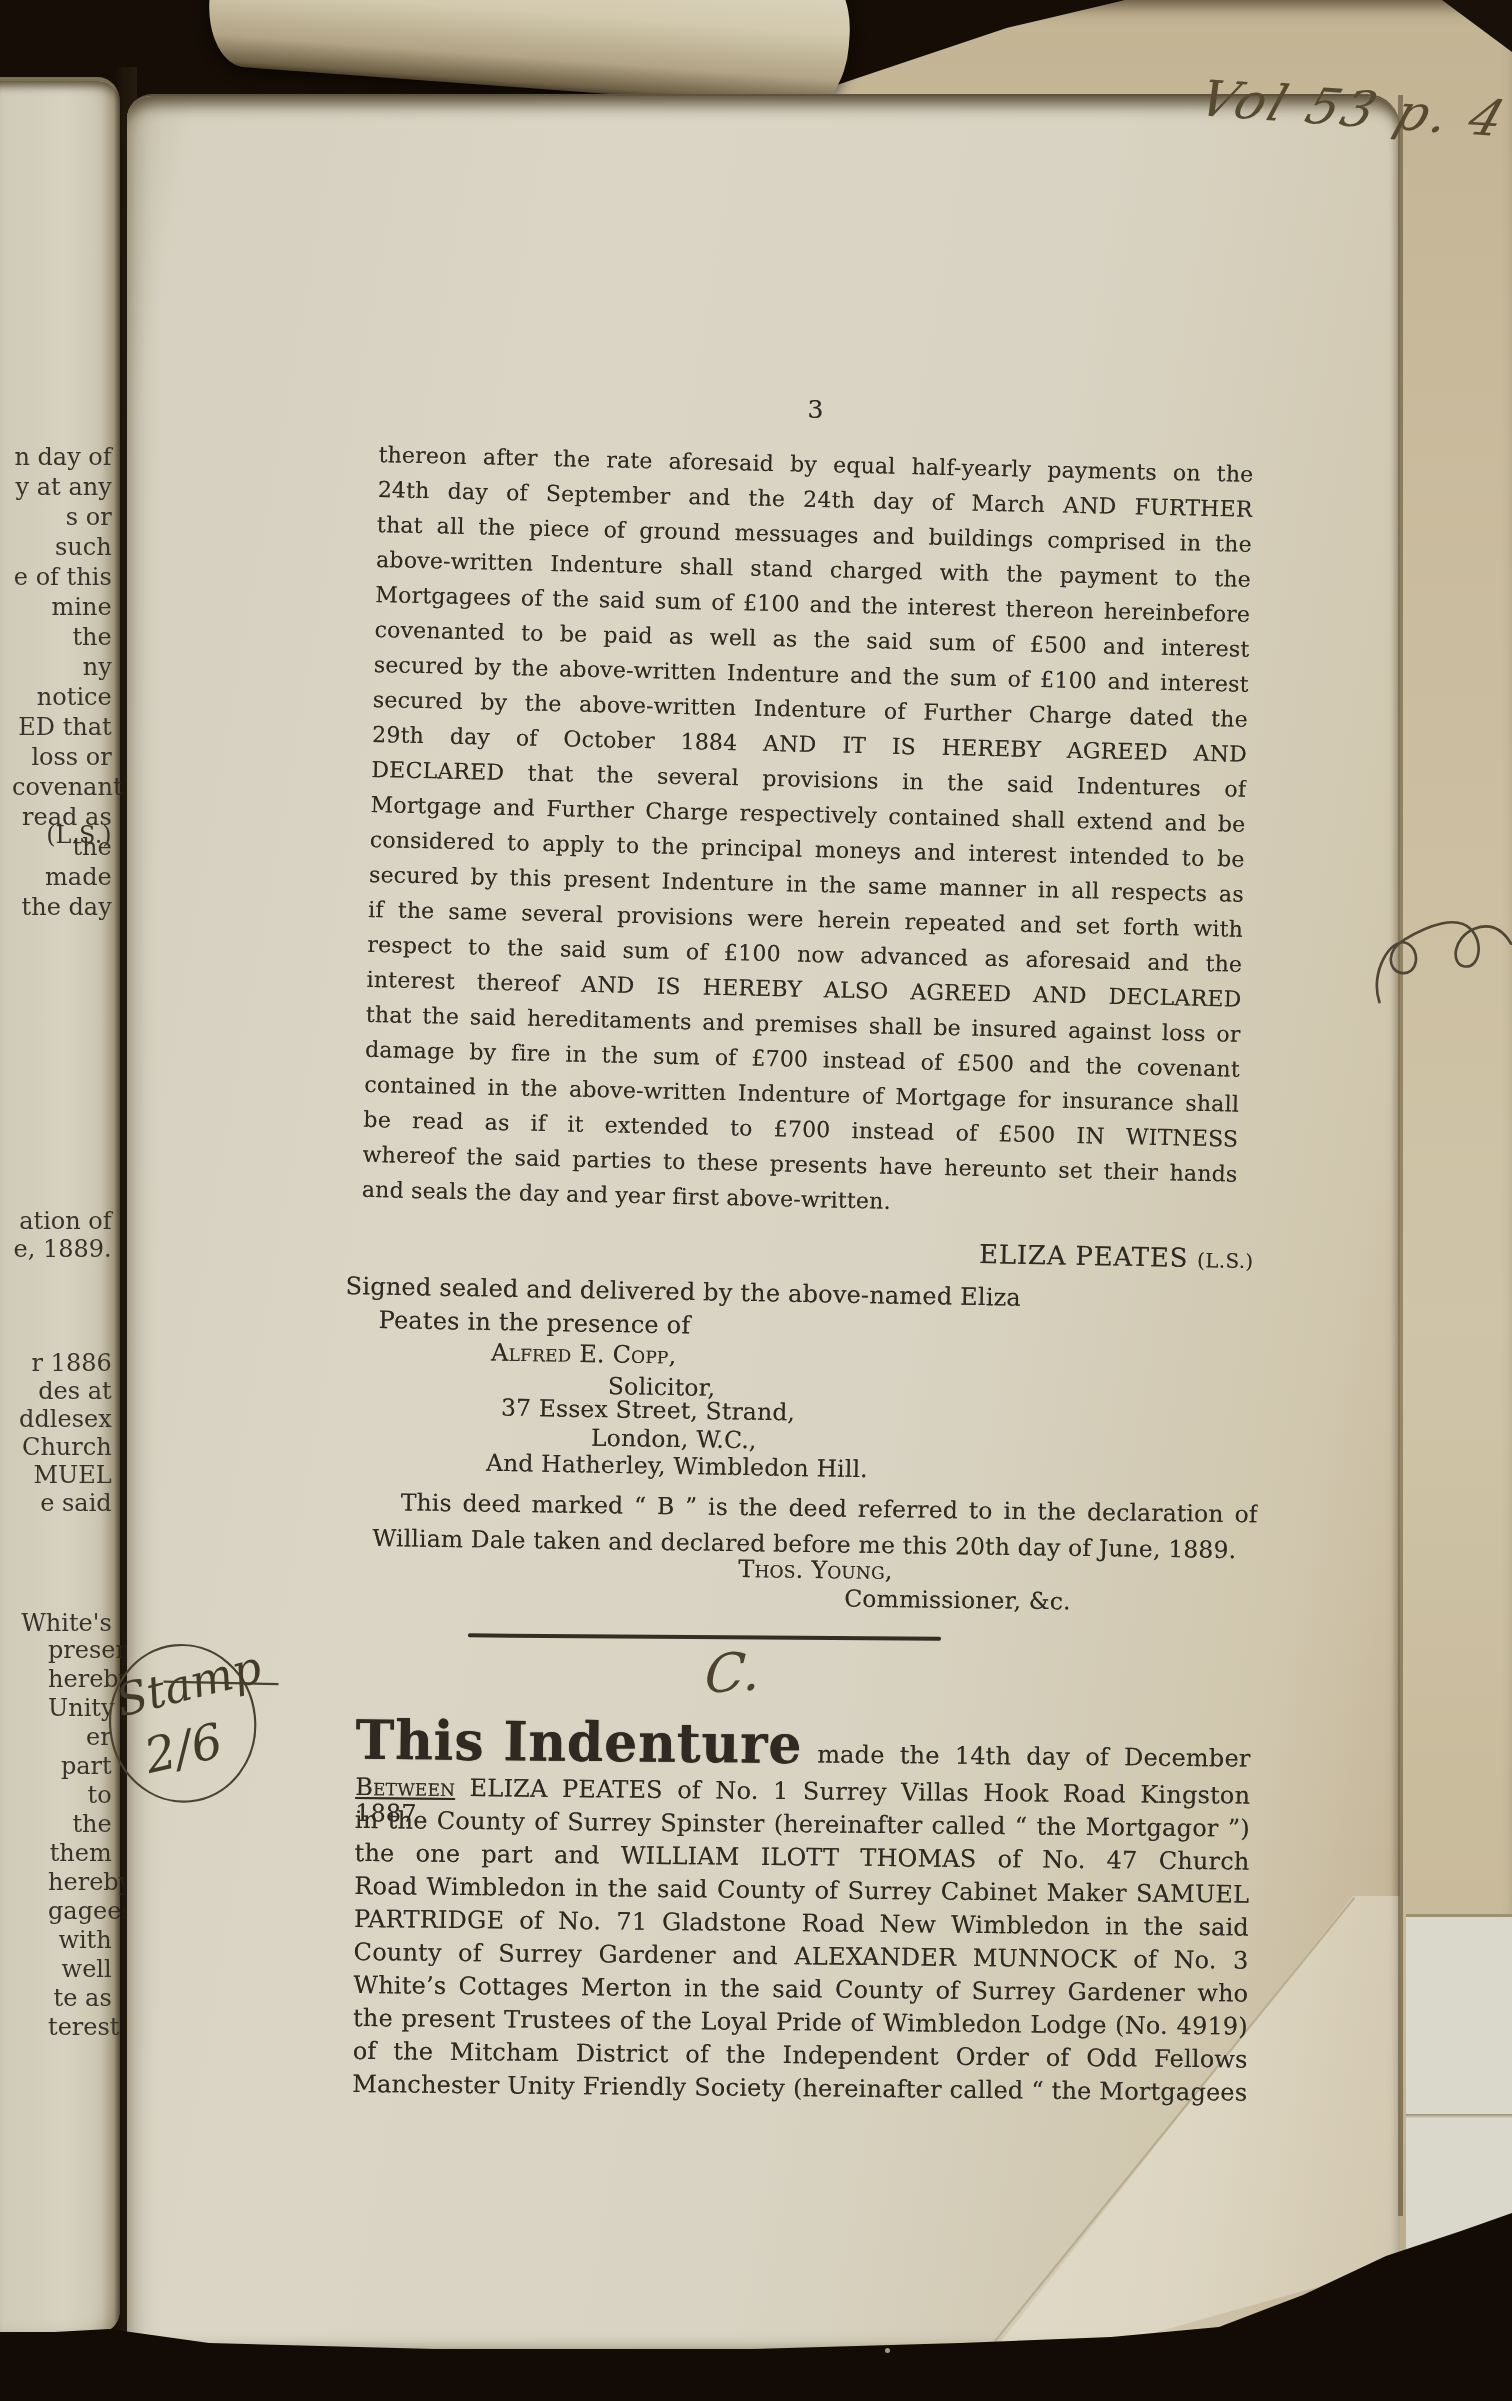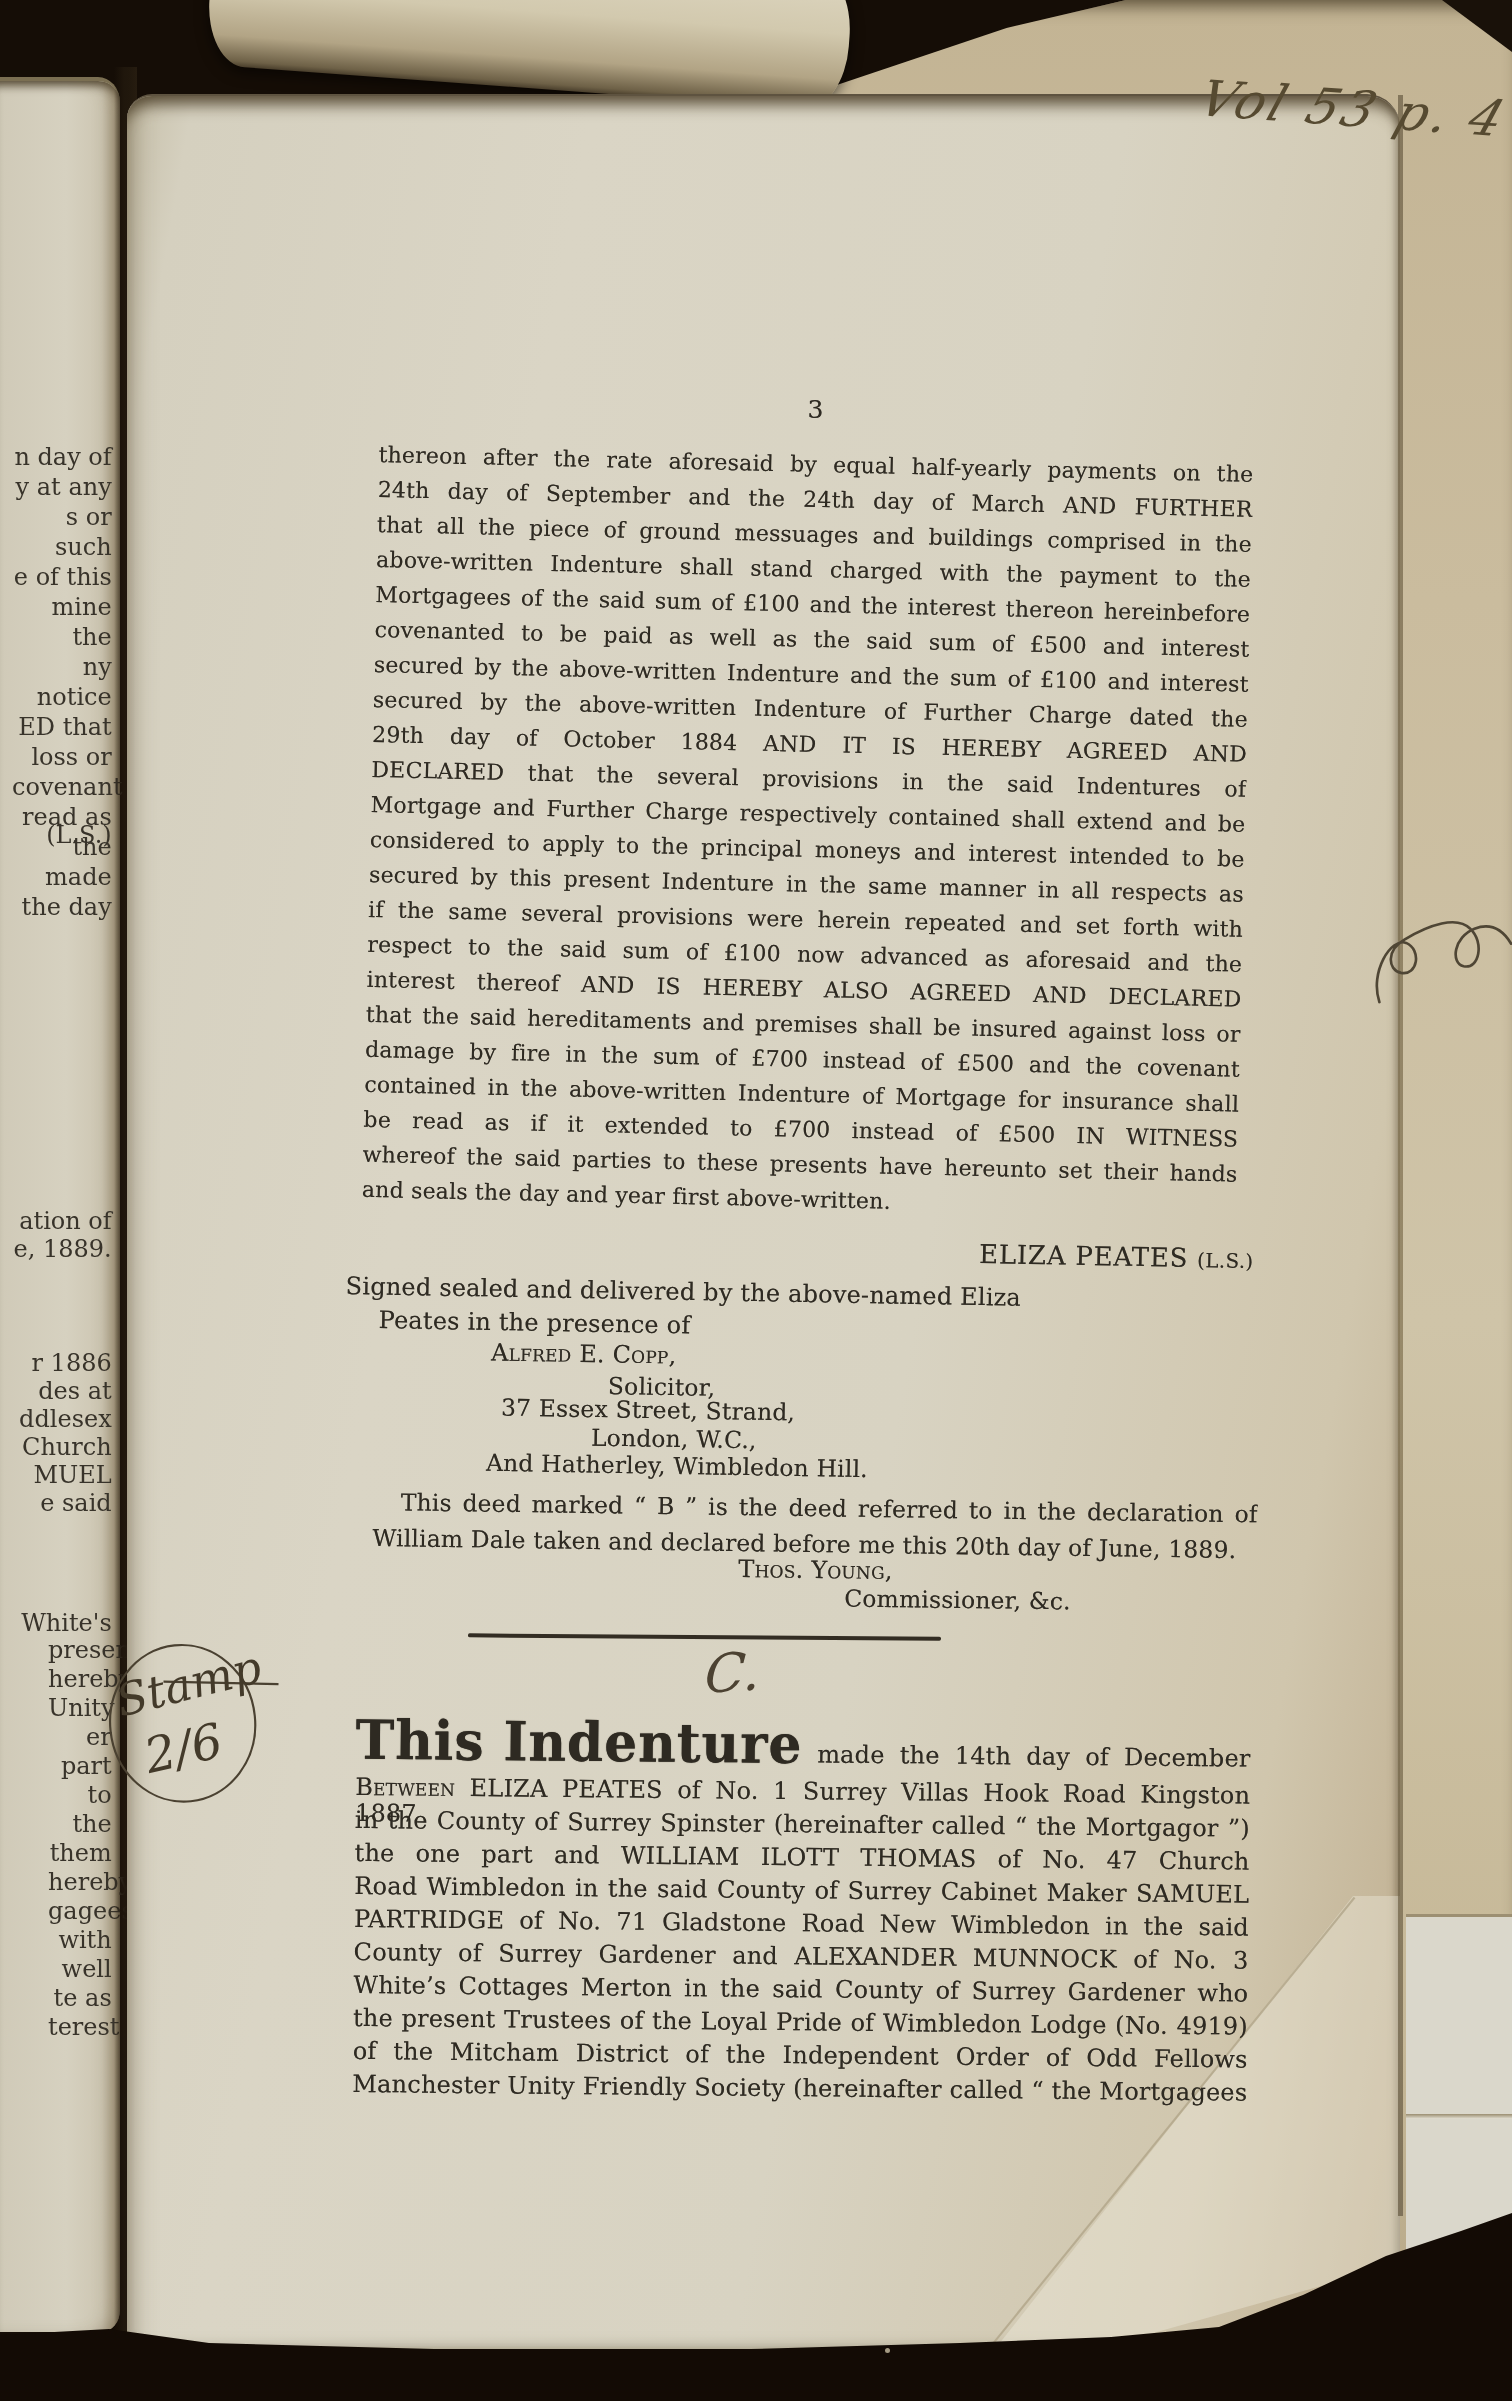--- a/index.html
+++ b/index.html
@@ -99,21 +99,21 @@
     transform:rotate(.4deg);border-radius:1.7px;}
   .hand{font-style:italic;color:#4c4232;}
   .hand-c{position:absolute;left:578px;top:1546px;font-size:53px;transform:rotate(-4deg) skewX(-8deg);}
 
   .indenture{left:229px;width:895px;top:1612px;font-size:24px;line-height:33px;
     transform:rotate(.55deg);transform-origin:left top;}
   .ind-first{height:63px;line-height:63px;overflow:visible;}
   .blackletter{font-weight:bold;font-size:52px;letter-spacing:0.8px;transform:scaleY(1.04);display:inline-block;
     text-shadow:0 0 0.8px rgba(30,26,18,.8);}
   .ind-lines .jline{height:33px;}
-  .sc{font-variant:small-caps;}
+  .sc{font-variant:small-caps;text-decoration:underline;}
 
   
   .vol-note{position:absolute;left:1201px;top:80px;z-index:5;font-size:50px;color:#564a31;
     font-style:italic;transform:rotate(4deg) skewX(-14deg);letter-spacing:3.3px;white-space:nowrap;}
   .stamp-svg{position:absolute;left:99px;top:1630px;z-index:6;}
   .flourish-svg{position:absolute;left:1321px;top:892px;z-index:6;}
   .crease-svg{position:absolute;left:0;top:0;width:1273px;height:2254px;}
   .corner-light{position:absolute;left:0;top:0;width:1273px;height:2254px;
     background:rgba(243,239,227,.38);
     clip-path:polygon(1226px 1800px,1273px 1800px,1273px 2168px,969px 2253px,868px 2253px);}

